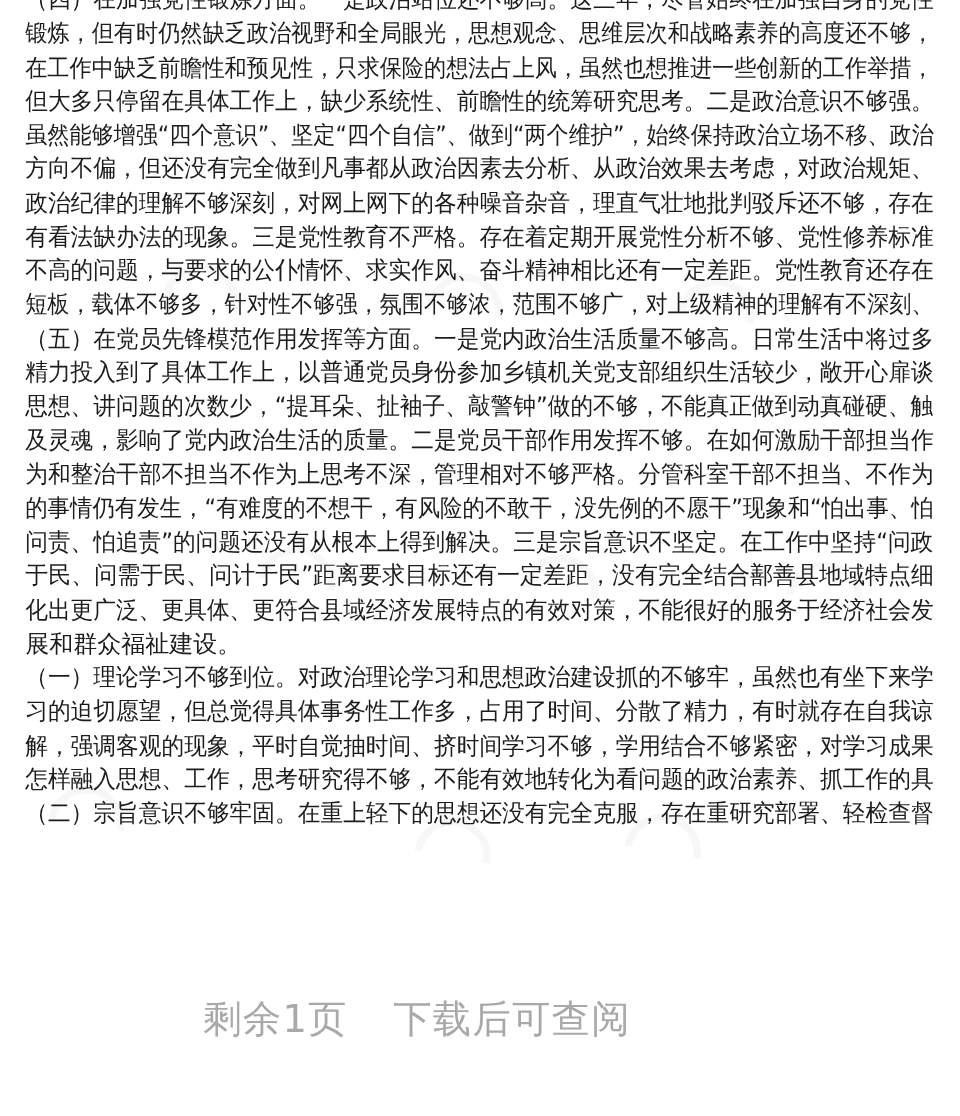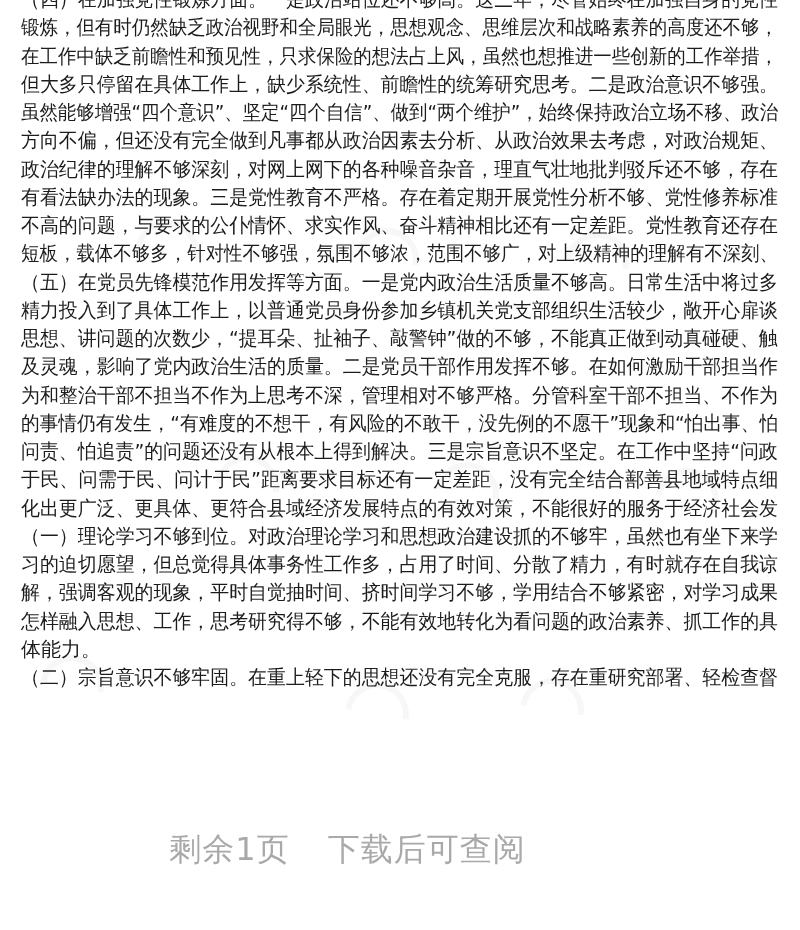--- a/index.html
+++ b/index.html
@@ -88,25 +88,25 @@
       <div class="line" style="transform-origin: 0px 50%; transform: scaleX(0.923171);">短板，载体不够多，针对性不够强，氛围不够浓，范围不够广，对上级精神的理解有不深刻、</div>
       <div class="line" style="transform-origin: 0px 50%; transform: scaleX(0.94625);">（五）在党员先锋模范作用发挥等方面。一是党内政治生活质量不够高。日常生活中将过多</div>
       <div class="line" style="transform-origin: 0px 50%; transform: scaleX(0.94625);">精力投入到了具体工作上，以普通党员身份参加乡镇机关党支部组织生活较少，敞开心扉谈</div>
       <div class="line" style="transform-origin: 0px 50%; transform: scaleX(0.945069);">思想、讲问题的次数少，“提耳朵、扯袖子、敲警钟”做的不够，不能真正做到动真碰硬、触</div>
       <div class="line" style="transform-origin: 0px 50%; transform: scaleX(0.94625);">及灵魂，影响了党内政治生活的质量。二是党员干部作用发挥不够。在如何激励干部担当作</div>
       <div class="line" style="transform-origin: 0px 50%; transform: scaleX(0.94625);">为和整治干部不担当不作为上思考不深，管理相对不够严格。分管科室干部不担当、不作为</div>
       <div class="line" style="transform-origin: 0px 50%; transform: scaleX(0.933416);">的事情仍有发生，“有难度的不想干，有风险的不敢干，没先例的不愿干”现象和“怕出事、怕</div>
       <div class="line" style="transform-origin: 0px 50%; transform: scaleX(0.945069);">问责、怕追责”的问题还没有从根本上得到解决。三是宗旨意识不坚定。在工作中坚持“问政</div>
       <div class="line" style="transform-origin: 0px 50%; transform: scaleX(0.958228);">于民、问需于民、问计于民”距离要求目标还有一定差距，没有完全结合鄯善县地域特点细</div>
       <div class="line" style="transform-origin: 0px 50%; transform: scaleX(0.94625);">化出更广泛、更具体、更符合县域经济发展特点的有效对策，不能很好的服务于经济社会发</div>
+      <div class="line">展和群众福祉建设。</div>
       <div class="line" style="transform-origin: 0px 50%; transform: scaleX(0.94625);">（一）理论学习不够到位。对政治理论学习和思想政治建设抓的不够牢，虽然也有坐下来学</div>
       <div class="line" style="transform-origin: 0px 50%; transform: scaleX(0.94625);">习的迫切愿望，但总觉得具体事务性工作多，占用了时间、分散了精力，有时就存在自我谅</div>
       <div class="line" style="transform-origin: 0px 50%; transform: scaleX(0.94625);">解，强调客观的现象，平时自觉抽时间、挤时间学习不够，学用结合不够紧密，对学习成果</div>
       <div class="line" style="transform-origin: 0px 50%; transform: scaleX(0.94625);">怎样融入思想、工作，思考研究得不够，不能有效地转化为看问题的政治素养、抓工作的具</div>
-      <div class="line">体能力。</div>
       <div class="line" style="transform-origin: 0px 50%; transform: scaleX(0.94625);">（二）宗旨意识不够牢固。在重上轻下的思想还没有完全克服，存在重研究部署、轻检查督</div>
     </div>
 
   <div class="trunc-footer">
     <span>剩余1页</span><span class="gap"></span><span>下载后可查阅</span>
   </div>
 
 </div>
 
 </body></html>

